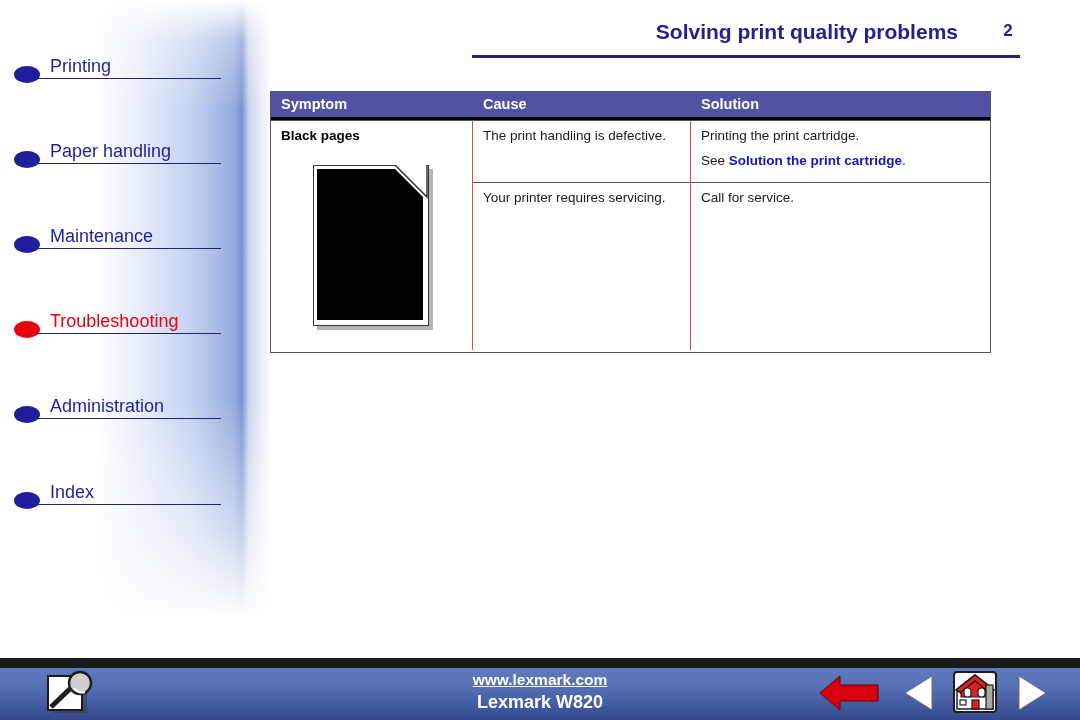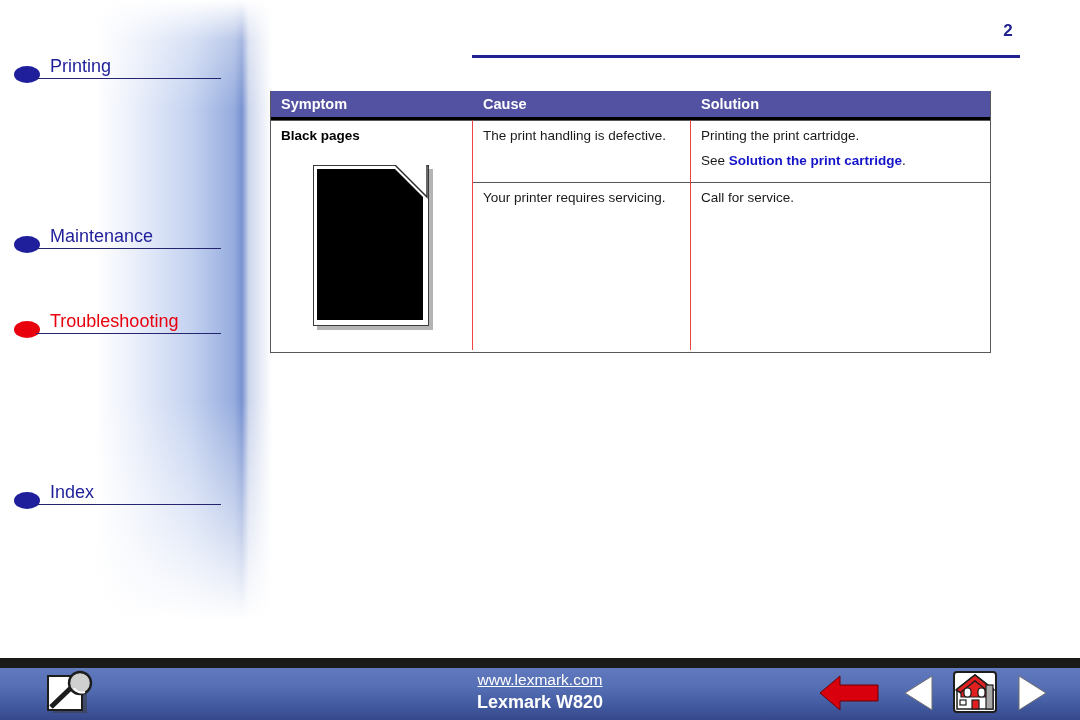--- a/index.html
+++ b/index.html
@@ -219,21 +219,21 @@
   #footer-bar {
     position: absolute; left: 0; top: 14px;
     width: 1080px; height: 52px;
     background: linear-gradient(to bottom, #6179bd 0%, #5670b5 35%, #41589e 75%, #36488b 100%);
   }
   #footer-url {
     position: absolute;
     left: 0; right: 0; top: 17px;
     text-align: center;
     font-size: 15.5px;
-    font-weight: normal;
+    font-weight: bold;
     color: #ffffff;
     text-decoration: underline;
   }
   #footer-model {
     position: absolute;
     left: 0; right: 0; top: 38px;
     text-align: center;
     font-size: 18px;
     font-weight: bold;
     color: #ffffff;
@@ -253,42 +253,53 @@
 
   <div id="sidebar">
     <div id="sidebar-glow"></div>
 
     <div class="nav-item" style="top:55px">
       <span class="nav-bullet"></span>
       <span class="nav-label">Printing</span>
       <span class="nav-rule"></span>
     </div>
 
+    <div class="nav-item" style="top:140px">
+      <span class="nav-bullet"></span>
+      <span class="nav-label">Paper handling</span>
+      <span class="nav-rule"></span>
+    </div>
 
     <div class="nav-item" style="top:225px">
       <span class="nav-bullet"></span>
       <span class="nav-label">Maintenance</span>
       <span class="nav-rule"></span>
     </div>
 
     <div class="nav-item active" style="top:310px">
       <span class="nav-bullet red"></span>
       <span class="nav-label">Troubleshooting</span>
       <span class="nav-rule"></span>
     </div>
 
+    <div class="nav-item" style="top:395px">
+      <span class="nav-bullet"></span>
+      <span class="nav-label">Administration</span>
+      <span class="nav-rule"></span>
+    </div>
 
     <div class="nav-item" style="top:481px">
       <span class="nav-bullet"></span>
       <span class="nav-label">Index</span>
       <span class="nav-rule"></span>
     </div>
   </div>
 
   <div id="header">
+    <div id="header-title">Solving print quality problems</div>
     <div id="header-page">2</div>
     <div id="header-rule"></div>
   </div>
 
   <div id="table">
 
     <div id="thead">
       <div class="th col-symptom">Symptom</div>
       <div class="th col-cause">Cause</div>
       <div class="th col-solution">Solution</div>

